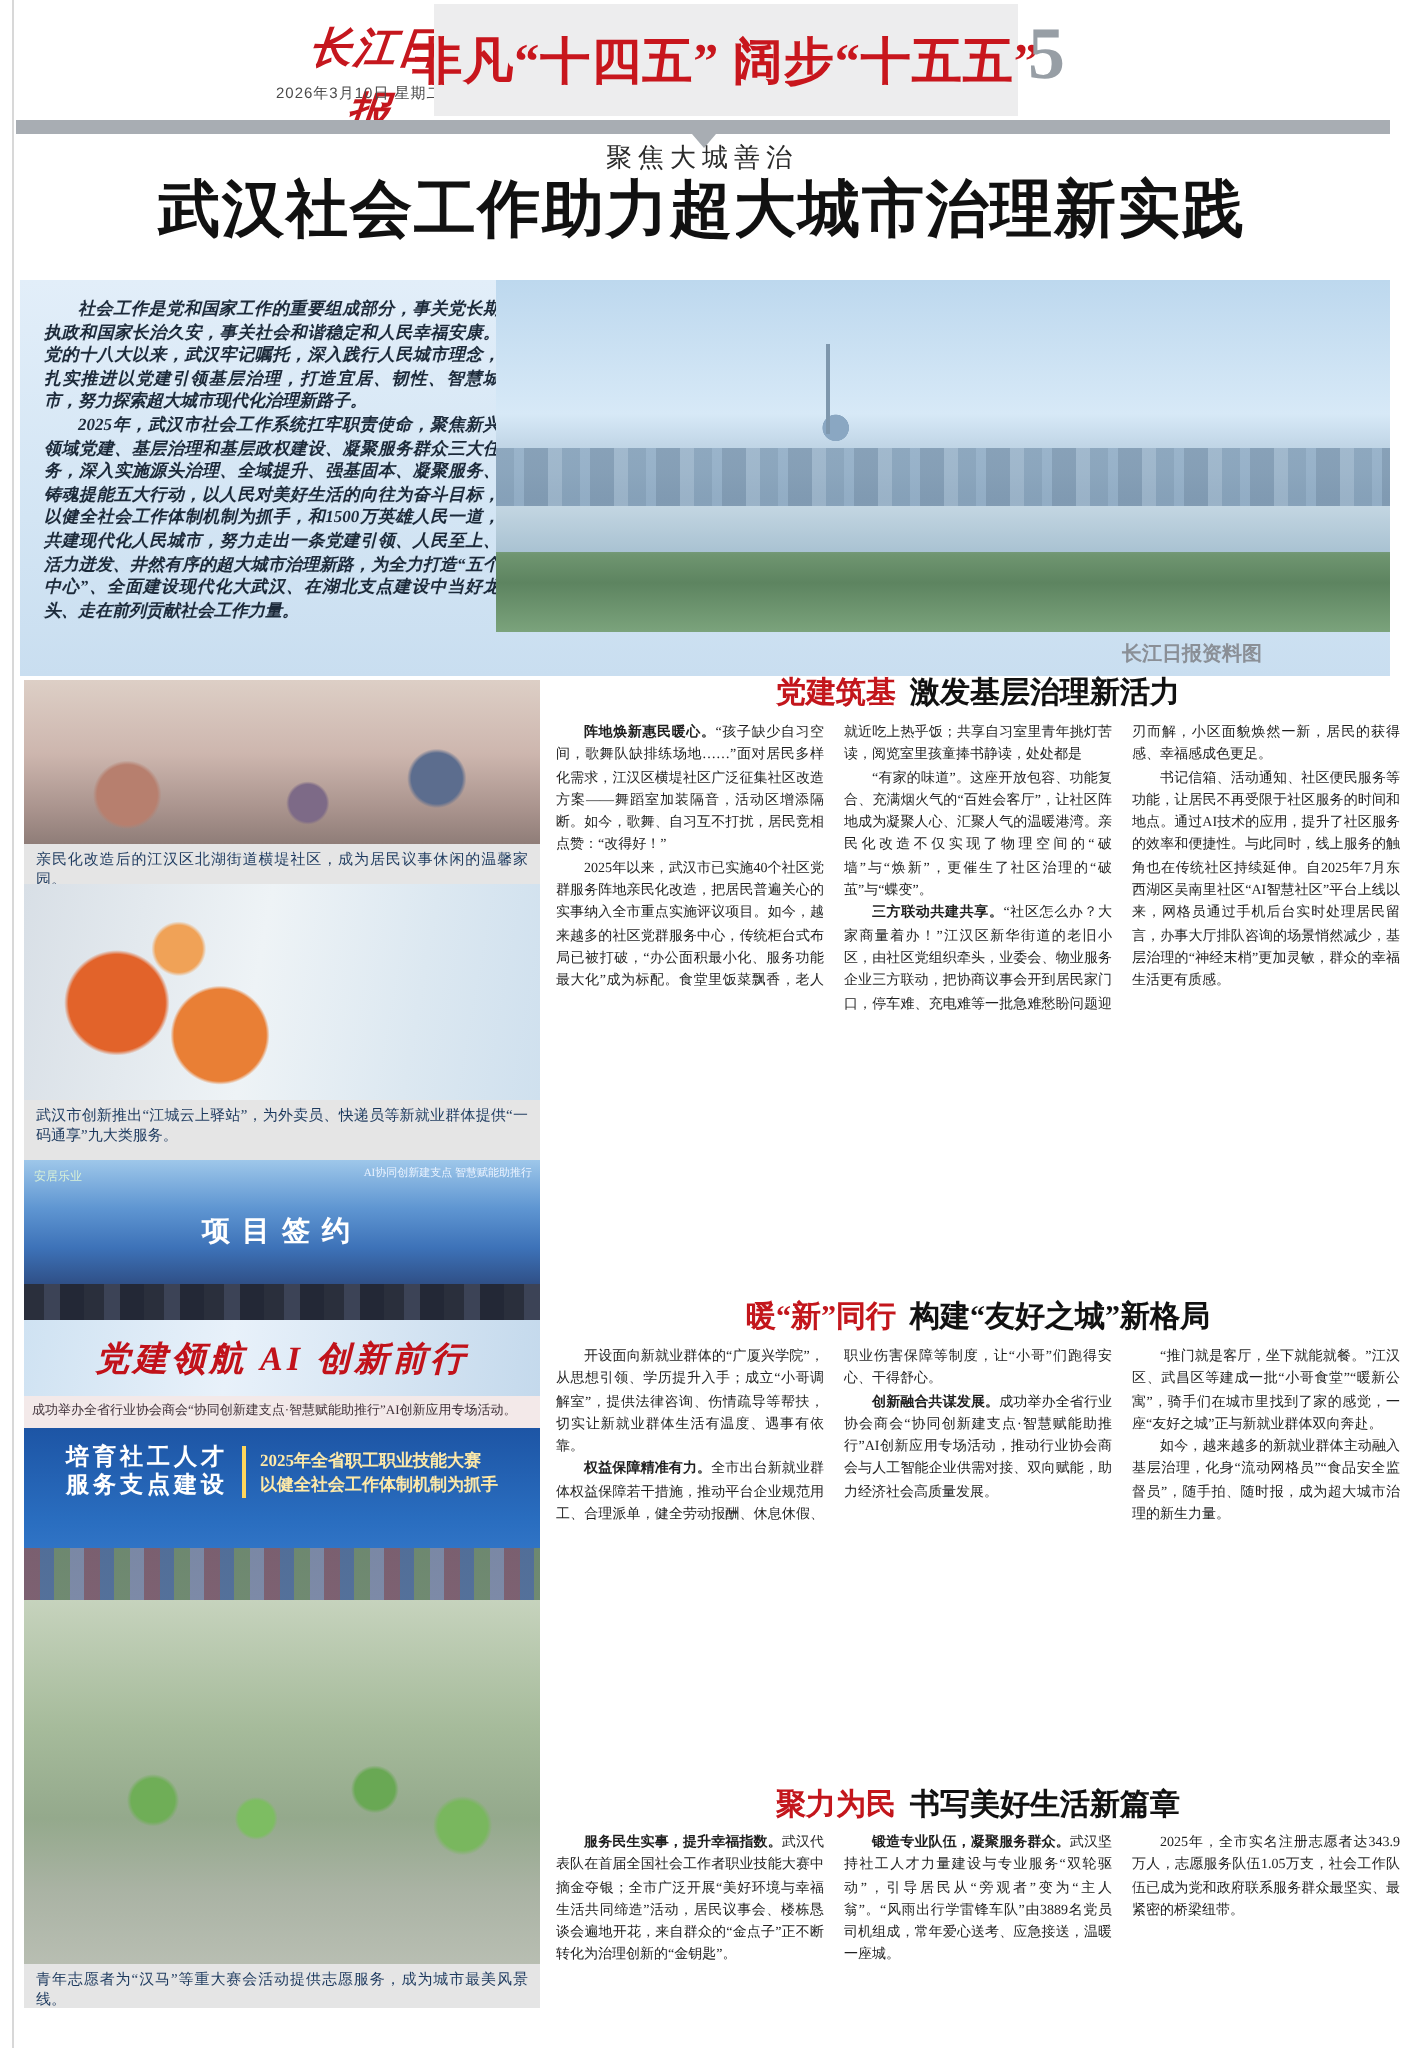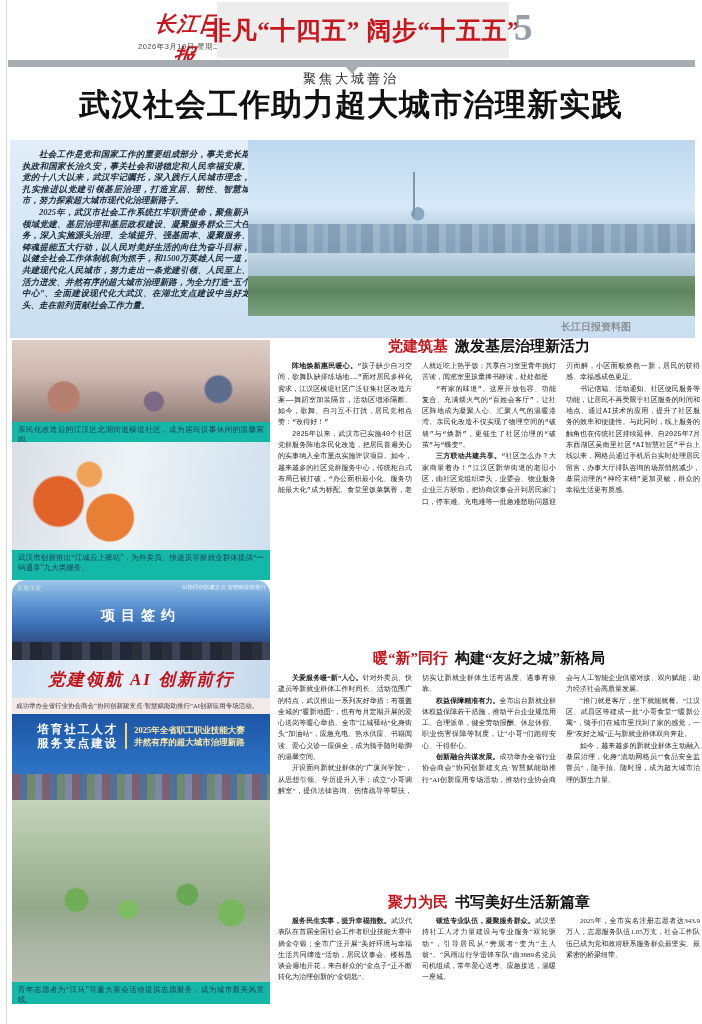--- a/index.html
+++ b/index.html
@@ -43,35 +43,35 @@
   }
   .lead-photo .tower { position:absolute; left:37%; top:18%; width:2px; height:45px; background:#7e97ad; }
   .lead-photo .skyline { position:absolute; left:0; top:48%; width:100%; height:16%;
           background:repeating-linear-gradient(90deg,#85a0b8 0 9px,#93aec6 9px 14px,#7e98b0 14px 26px,#9cb4c9 26px 33px); opacity:.85; }
   .lead-photo .river { position:absolute; left:0; top:64%; width:100%; height:13%;
           background:linear-gradient(180deg,#c3d6e2,#a9c2d2); }
   .photo-credit { position:absolute; right:64px; top:180px; font-size:10px; color:#8a8f96; }
 
   
   .lphoto, .lcap { position:absolute; left:12px; width:258px; }
-  .lcap { background:#14b8a6; color:#1d3a5f; font-size:7.5px; line-height:10px; padding:3px 6px; text-align:justify; }
+  .lcap { background:#e5e5e5; color:#1d3a5f; font-size:7.5px; line-height:10px; padding:3px 6px; text-align:justify; }
   .ph1 { top:340px; height:82px;
          background:radial-gradient(circle at 20% 70%, #b77f6e 0 7%, rgba(0,0,0,0) 8%),
                     radial-gradient(circle at 55% 75%, #7d6a87 0 6%, rgba(0,0,0,0) 7%),
                     radial-gradient(circle at 80% 60%, #5c6d8e 0 6%, rgba(0,0,0,0) 7%),
                     linear-gradient(180deg,#ddcfc6 0%,#cdb6ae 45%,#a8928c 80%,#8f7d78 100%); }
   .cap1 { top:422px; height:20px; }
   .ph2 { top:442px; height:108px;
          background:radial-gradient(circle at 18% 55%, #e2632a 0 11%, rgba(0,0,0,0) 12%),
                     radial-gradient(circle at 38% 70%, #e97f35 0 13%, rgba(0,0,0,0) 14%),
                     radial-gradient(circle at 30% 30%, #f0a257 0 6%, rgba(0,0,0,0) 7%),
                     linear-gradient(100deg,#d8dfe6 0%,#eef3f6 45%,#dce8f1 75%,#cfe0ee 100%); }
   .cap2 { top:550px; height:30px; }
   .ph3 { top:580px; height:80px;
-         background:linear-gradient(180deg,#9ec7ea 0%,#5f96d2 30%,#3d72b8 55%,#2f4f86 78%,#27344f 100%);border-radius:14px; }
+         background:linear-gradient(180deg,#9ec7ea 0%,#5f96d2 30%,#3d72b8 55%,#2f4f86 78%,#27344f 100%); }
   .ph3 .stage-title { position:absolute; left:0; top:34%; width:100%; text-align:center;
          color:#fff; font-weight:bold; font-size:14px; letter-spacing:6px; }
   .ph3 .stage-right { position:absolute; right:4px; top:4px; color:#eaf3ff; font-size:5.5px; text-align:right; line-height:7px; }
   .ph3 .stage-left { position:absolute; left:5px; top:4px; color:#d7f0d8; font-size:6px; }
   .ph3 .people { position:absolute; bottom:0; left:0; width:100%; height:22%;
          background:repeating-linear-gradient(90deg,#2a2f3c 0 10px,#3c4356 10px 18px,#232836 18px 30px); }
   .ph4 { top:660px; height:38px;
          background:linear-gradient(100deg,#cfe2f2 0%,#e8f1fa 40%,#c4d9ec 100%);
          display:flex; align-items:center; justify-content:center; }
   .ph4 span { color:#c1121a; font-weight:bold; font-style:italic; font-size:17px; letter-spacing:2px; white-space:nowrap; }
@@ -92,21 +92,21 @@
   .cap4 { top:982px; height:22px; }
 
   
   .sec-head { position:absolute; left:278px; width:422px; text-align:center; font-weight:bold; font-size:15px; white-space:nowrap; }
   .sec-head .red { color:#c3161c; margin-right:7px; }
   .sec-head .blk { color:#111; }
   .sec-body { position:absolute; left:278px; width:422px; column-count:3; column-gap:10px;
          font-size:7px; line-height:11.3px; color:#1f1f1f; text-align:justify; overflow:hidden; }
   .sec-body p { text-indent:2em; }
   .sec-body .lead { font-weight:bold; }
-  .sb1 { top:361px; height:282px;font-family:Liberation Mono, monospace; }
+  .sb1 { top:361px; height:282px; }
   .sb2 { top:673px; height:214px; }
   .sb3 { top:916px; height:86px; }
   .h1 { top:337px; } .h2 { top:649px; } .h3 { top:893px; }
 
   .credits { position:absolute; left:0; top:1006px; width:100%; text-align:center;
          font-size:8.5px; font-weight:bold; color:#2a2a2a; letter-spacing:.5px; }
 </style>
 </head>
 <body>
 
@@ -158,21 +158,21 @@
 
   <div class="lphoto ph5">
     <div class="contest">
       <div class="c-left">
         <div>培育社工人才</div>
         <div>服务支点建设</div>
       </div>
       <div class="c-div"></div>
       <div class="c-right">
         <div>2025年全省职工职业技能大赛</div>
-        <div>井然有序的超大城市治理新路</div>
+        <div>以健全社会工作体制机制为抓手</div>
       </div>
     </div>
     <div class="crowd"></div>
   </div>
 
   <div class="lphoto ph6"></div>
   <div class="lcap cap4">青年志愿者为“汉马”等重大赛会活动提供志愿服务，成为城市最美风景线。</div>
 
   <div class="sec-head h1">
     <span class="red">党建筑基</span><span class="blk">激发基层治理新活力</span>
@@ -182,21 +182,20 @@
     <p><span class="lead"></span><span>2025年以来，武汉市已实施40个社区党群服务阵地亲民化改造，把居民普遍关心的实事纳入全市重点实施评议项目。如今，越来越多的社区党群服务中心，传统柜台式布局已被打破，“办公面积最小化、服务功能最大化”成为标配。食堂里饭菜飘香，老人就近吃上热乎饭；共享自习室里青年挑灯苦读，阅览室里孩童捧书静读，处处都是</span></p>
     <p><span class="lead"></span><span>“有家的味道”。这座开放包容、功能复合、充满烟火气的“百姓会客厅”，让社区阵地成为凝聚人心、汇聚人气的温暖港湾。亲民化改造不仅实现了物理空间的“破墙”与“焕新”，更催生了社区治理的“破茧”与“蝶变”。</span></p>
     <p><span class="lead">三方联动共建共享。</span><span>“社区怎么办？大家商量着办！”江汉区新华街道的老旧小区，由社区党组织牵头，业委会、物业服务企业三方联动，把协商议事会开到居民家门口，停车难、充电难等一批急难愁盼问题迎刃而解，小区面貌焕然一新，居民的获得感、幸福感成色更足。</span></p>
     <p><span class="lead"></span><span>书记信箱、活动通知、社区便民服务等功能，让居民不再受限于社区服务的时间和地点。通过AI技术的应用，提升了社区服务的效率和便捷性。与此同时，线上服务的触角也在传统社区持续延伸。自2025年7月东西湖区吴南里社区“AI智慧社区”平台上线以来，网格员通过手机后台实时处理居民留言，办事大厅排队咨询的场景悄然减少，基层治理的“神经末梢”更加灵敏，群众的幸福生活更有质感。</span></p>
   </div>
 
   <div class="sec-head h2">
     <span class="red">暖“新”同行</span><span class="blk">构建“友好之城”新格局</span>
   </div>
   <div class="sec-body sb2">
-    <p><span class="lead">关爱服务暖“新”人心。</span><span>针对外卖员、快递员等新就业群体工作时间长、活动范围广的特点，武汉推出一系列友好举措：有覆盖全城的“暖新地图”，也有每月定期开展的爱心送岗等暖心举措。全市“江城驿站”化身街头“加油站”，应急充电、热水供应、书籍阅读、爱心义诊一应俱全，成为骑手随时歇脚的温馨空间。</span></p>
     <p><span class="lead"></span><span>开设面向新就业群体的“广厦兴学院”，从思想引领、学历提升入手；成立“小哥调解室”，提供法律咨询、伤情疏导等帮扶，切实让新就业群体生活有温度、遇事有依靠。</span></p>
     <p><span class="lead">权益保障精准有力。</span><span>全市出台新就业群体权益保障若干措施，推动平台企业规范用工、合理派单，健全劳动报酬、休息休假、职业伤害保障等制度，让“小哥”们跑得安心、干得舒心。</span></p>
     <p><span class="lead">创新融合共谋发展。</span><span>成功举办全省行业协会商会“协同创新建支点·智慧赋能助推行”AI创新应用专场活动，推动行业协会商会与人工智能企业供需对接、双向赋能，助力经济社会高质量发展。</span></p>
     <p><span class="lead"></span><span>“推门就是客厅，坐下就能就餐。”江汉区、武昌区等建成一批“小哥食堂”“暖新公寓”，骑手们在城市里找到了家的感觉，一座“友好之城”正与新就业群体双向奔赴。</span></p>
     <p><span class="lead"></span><span>如今，越来越多的新就业群体主动融入基层治理，化身“流动网格员”“食品安全监督员”，随手拍、随时报，成为超大城市治理的新生力量。</span></p>
   </div>
 
   <div class="sec-head h3">
     <span class="red">聚力为民</span><span class="blk">书写美好生活新篇章</span>
   </div>

